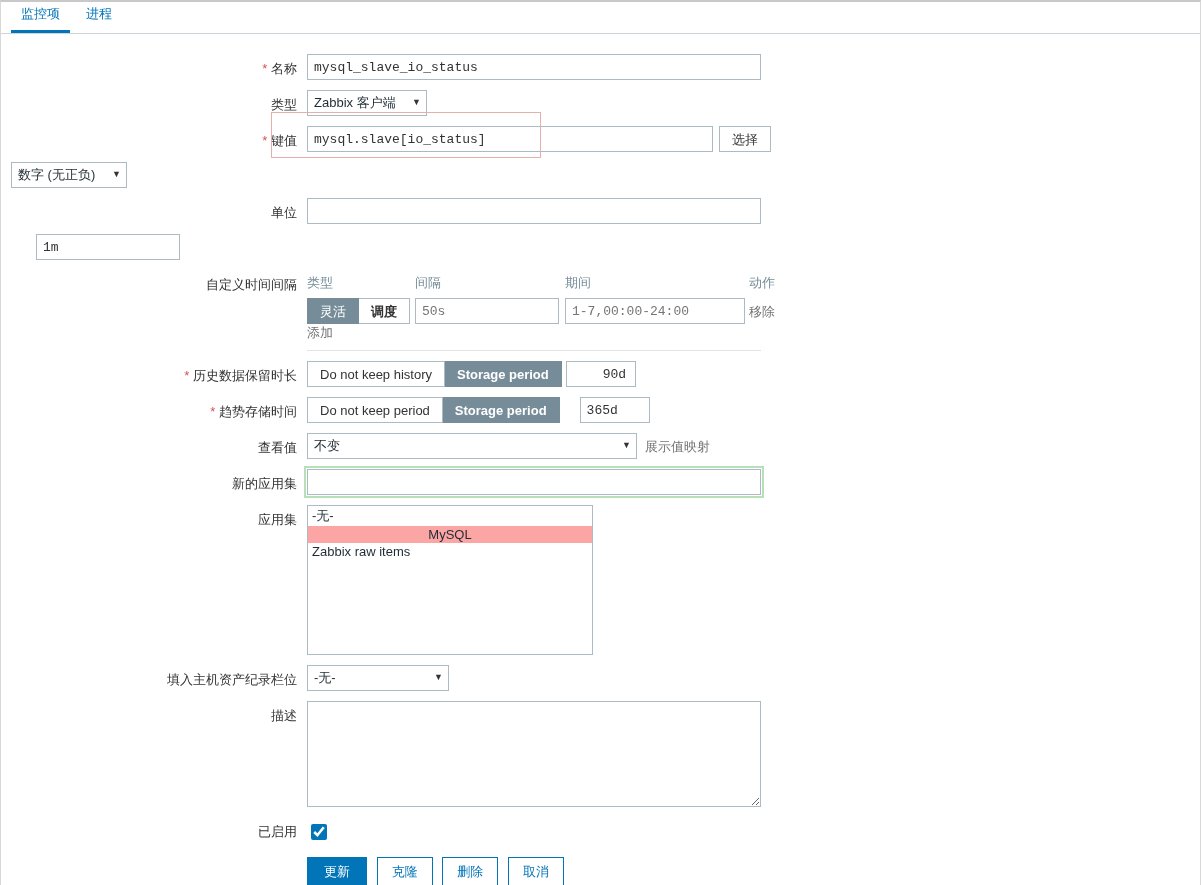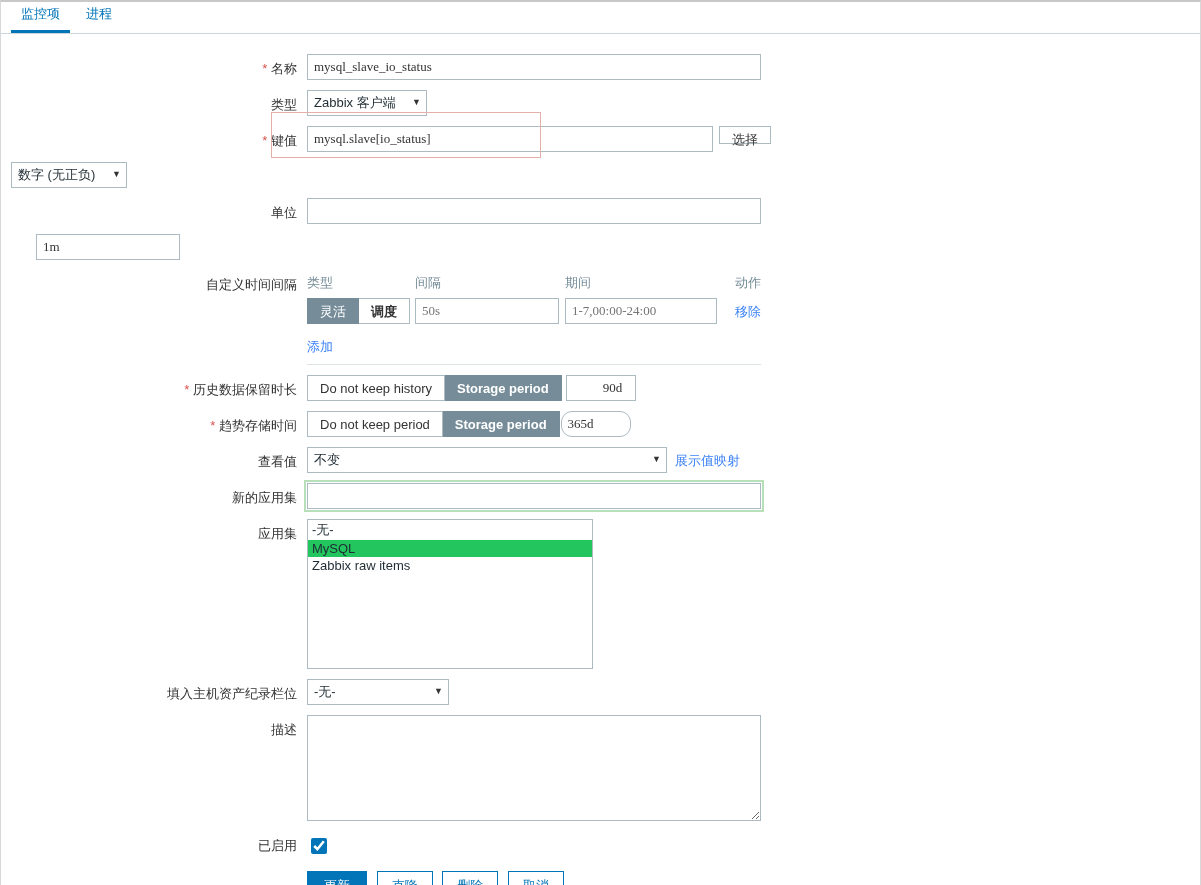--- a/index.html
+++ b/index.html
@@ -54,37 +54,37 @@
   .req::before {
     content: "* ";
     color: #d9534f;
   }
   .input-col {
     display: flex;
     align-items: flex-start;
     flex-wrap: wrap;
   }
   input[type=text], textarea, select {
-    font-family: Liberation Serif, serif;
+    font-family: Liberation Mono, monospace;
     font-size: 13px;
     padding: 4px 6px;
     border: 1px solid #acbbc2;
     background: #fff;
     color: #333;
     height: 26px;
   }
   textarea { height: auto; resize: both; }
   .w-wide { width: 454px; }
   .w-144 { width: 144px; margin-left: 25px; }
   .w-70 { width: 70px; }
   .btn-plain {
     border: 1px solid #acbbc2;
     background: #fff;
     padding: 4px 12px;
-    height: 18px;
+    height: 26px;
     font-size: 13px;
     cursor: pointer;
     color: #333;
   }
   .interval-table { border-collapse: collapse; }
   .interval-table th {
     text-align: left;
     font-weight: normal;
     color: #768d99;
     font-size: 13px;
@@ -102,30 +102,30 @@
     font-size: 13px;
     cursor: pointer;
     color: #333;
   }
   .seg button + button { border-left: none; font-weight: bold; }
   .seg button.active {
     background: #768d99;
     color: #fff;
     border-color: #768d99;
   }
-  .link { color: #3b82f6; cursor: pointer; text-decoration: none; }
+  .link { color: #737373; cursor: pointer; text-decoration: none; }
   .listbox {
     width: 286px;
     height: 150px;
     border: 1px solid #acbbc2;
     overflow: auto;
     background: #fff;
   }
   .listbox .opt { padding: 1px 4px; cursor: pointer; font-size: 13px; }
-  .listbox .opt.selected { background: #22c55e; }
+  .listbox .opt.selected { background: #fca5a5; text-align: center; }
   .desc-area {
     width: 454px;
     height: 106px;
     resize: both;
     overflow: auto;
   }
   .footer-btns {
     margin-left: 296px;
     padding-top: 4px;
   }
@@ -249,26 +249,26 @@
           </thead>
           <tbody>
             <tr>
               <td>
                 <div class="seg">
                   <button class="active">灵活</button>
                   <button>调度</button>
                 </div>
               </td>
               <td><input type="text" style="width: 144px;" placeholder="50s"></td>
-              <td><input type="text" style="width: 152px;" placeholder="1-7,00:00-24:00"></td>
+              <td><input type="text" style="width: 180px;" placeholder="1-7,00:00-24:00"></td>
               <td style="padding-top:5px;"><a class="link">移除</a></td>
             </tr>
           </tbody>
         </table>
-        <div style="margin-top:14px; padding-bottom:8px; border-bottom:1px solid #dfe4e7; width:454px;">
+        <div style="margin-top:0; padding-bottom:8px; border-bottom:1px solid #dfe4e7; width:454px;">
           <a class="link">添加</a>
         </div>
       </div>
     </div>
 
     <div class="row">
       <div class="label-col req">历史数据保留时长</div>
       <div class="input-col">
         <div class="seg">
           <button>Do not keep history</button>
@@ -278,29 +278,29 @@
       </div>
     </div>
 
     <div class="row">
       <div class="label-col req">趋势存储时间</div>
       <div class="input-col">
         <div class="seg">
           <button>Do not keep period</button>
           <button class="active">Storage period</button>
         </div>
-        <input type="text" class="w-70" style="margin-left: 1px; border-radius: 11px;" value="365d">
+        <input type="text" class="w-70" style="margin-left: 20px;" value="365d">
       </div>
     </div>
 
     <div class="row">
       <div class="label-col">查看值</div>
       <div class="input-col">
         <div class="select-wrap">
-          <div class="select-box" style="width:360px;">不变</div>
+          <div class="select-box" style="width:330px;">不变</div>
         </div>
         <a class="link" style="margin-left:8px; padding-top:5px;">展示值映射</a>
       </div>
     </div>
 
     <div class="row">
       <div class="label-col">新的应用集</div>
       <div class="input-col">
         <input type="text" class="w-wide highlight-green" value="" style="">
       </div>

